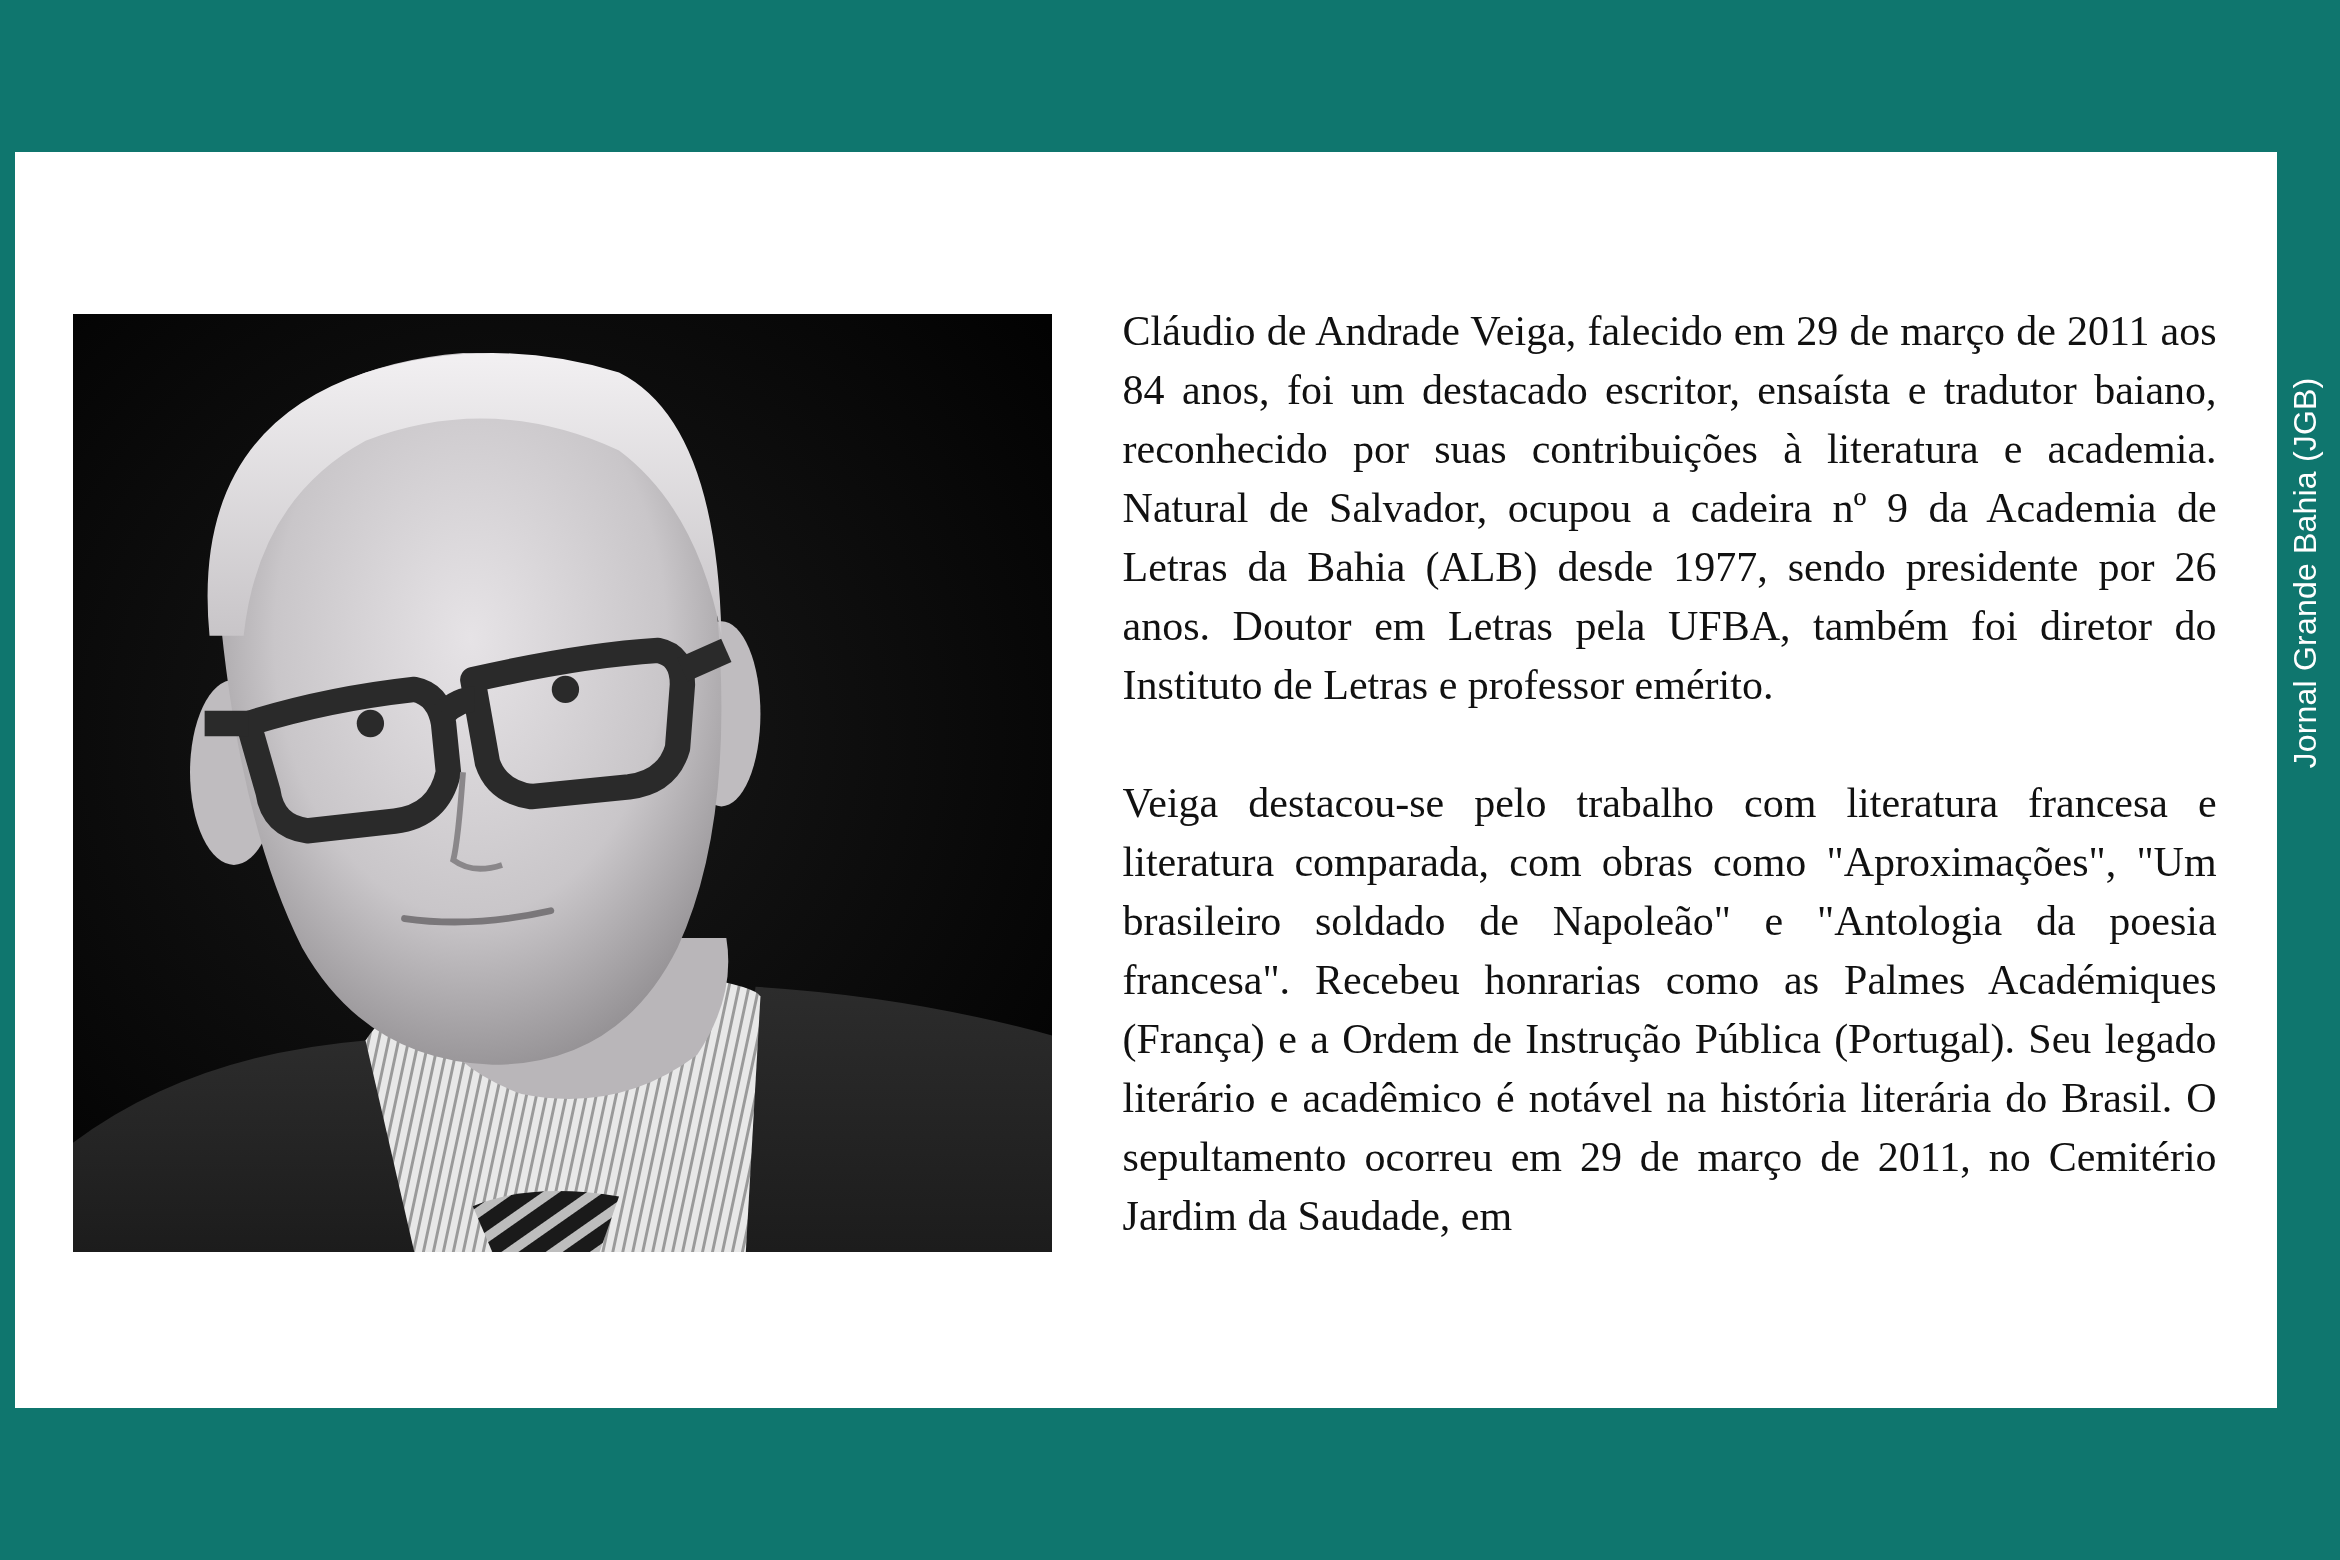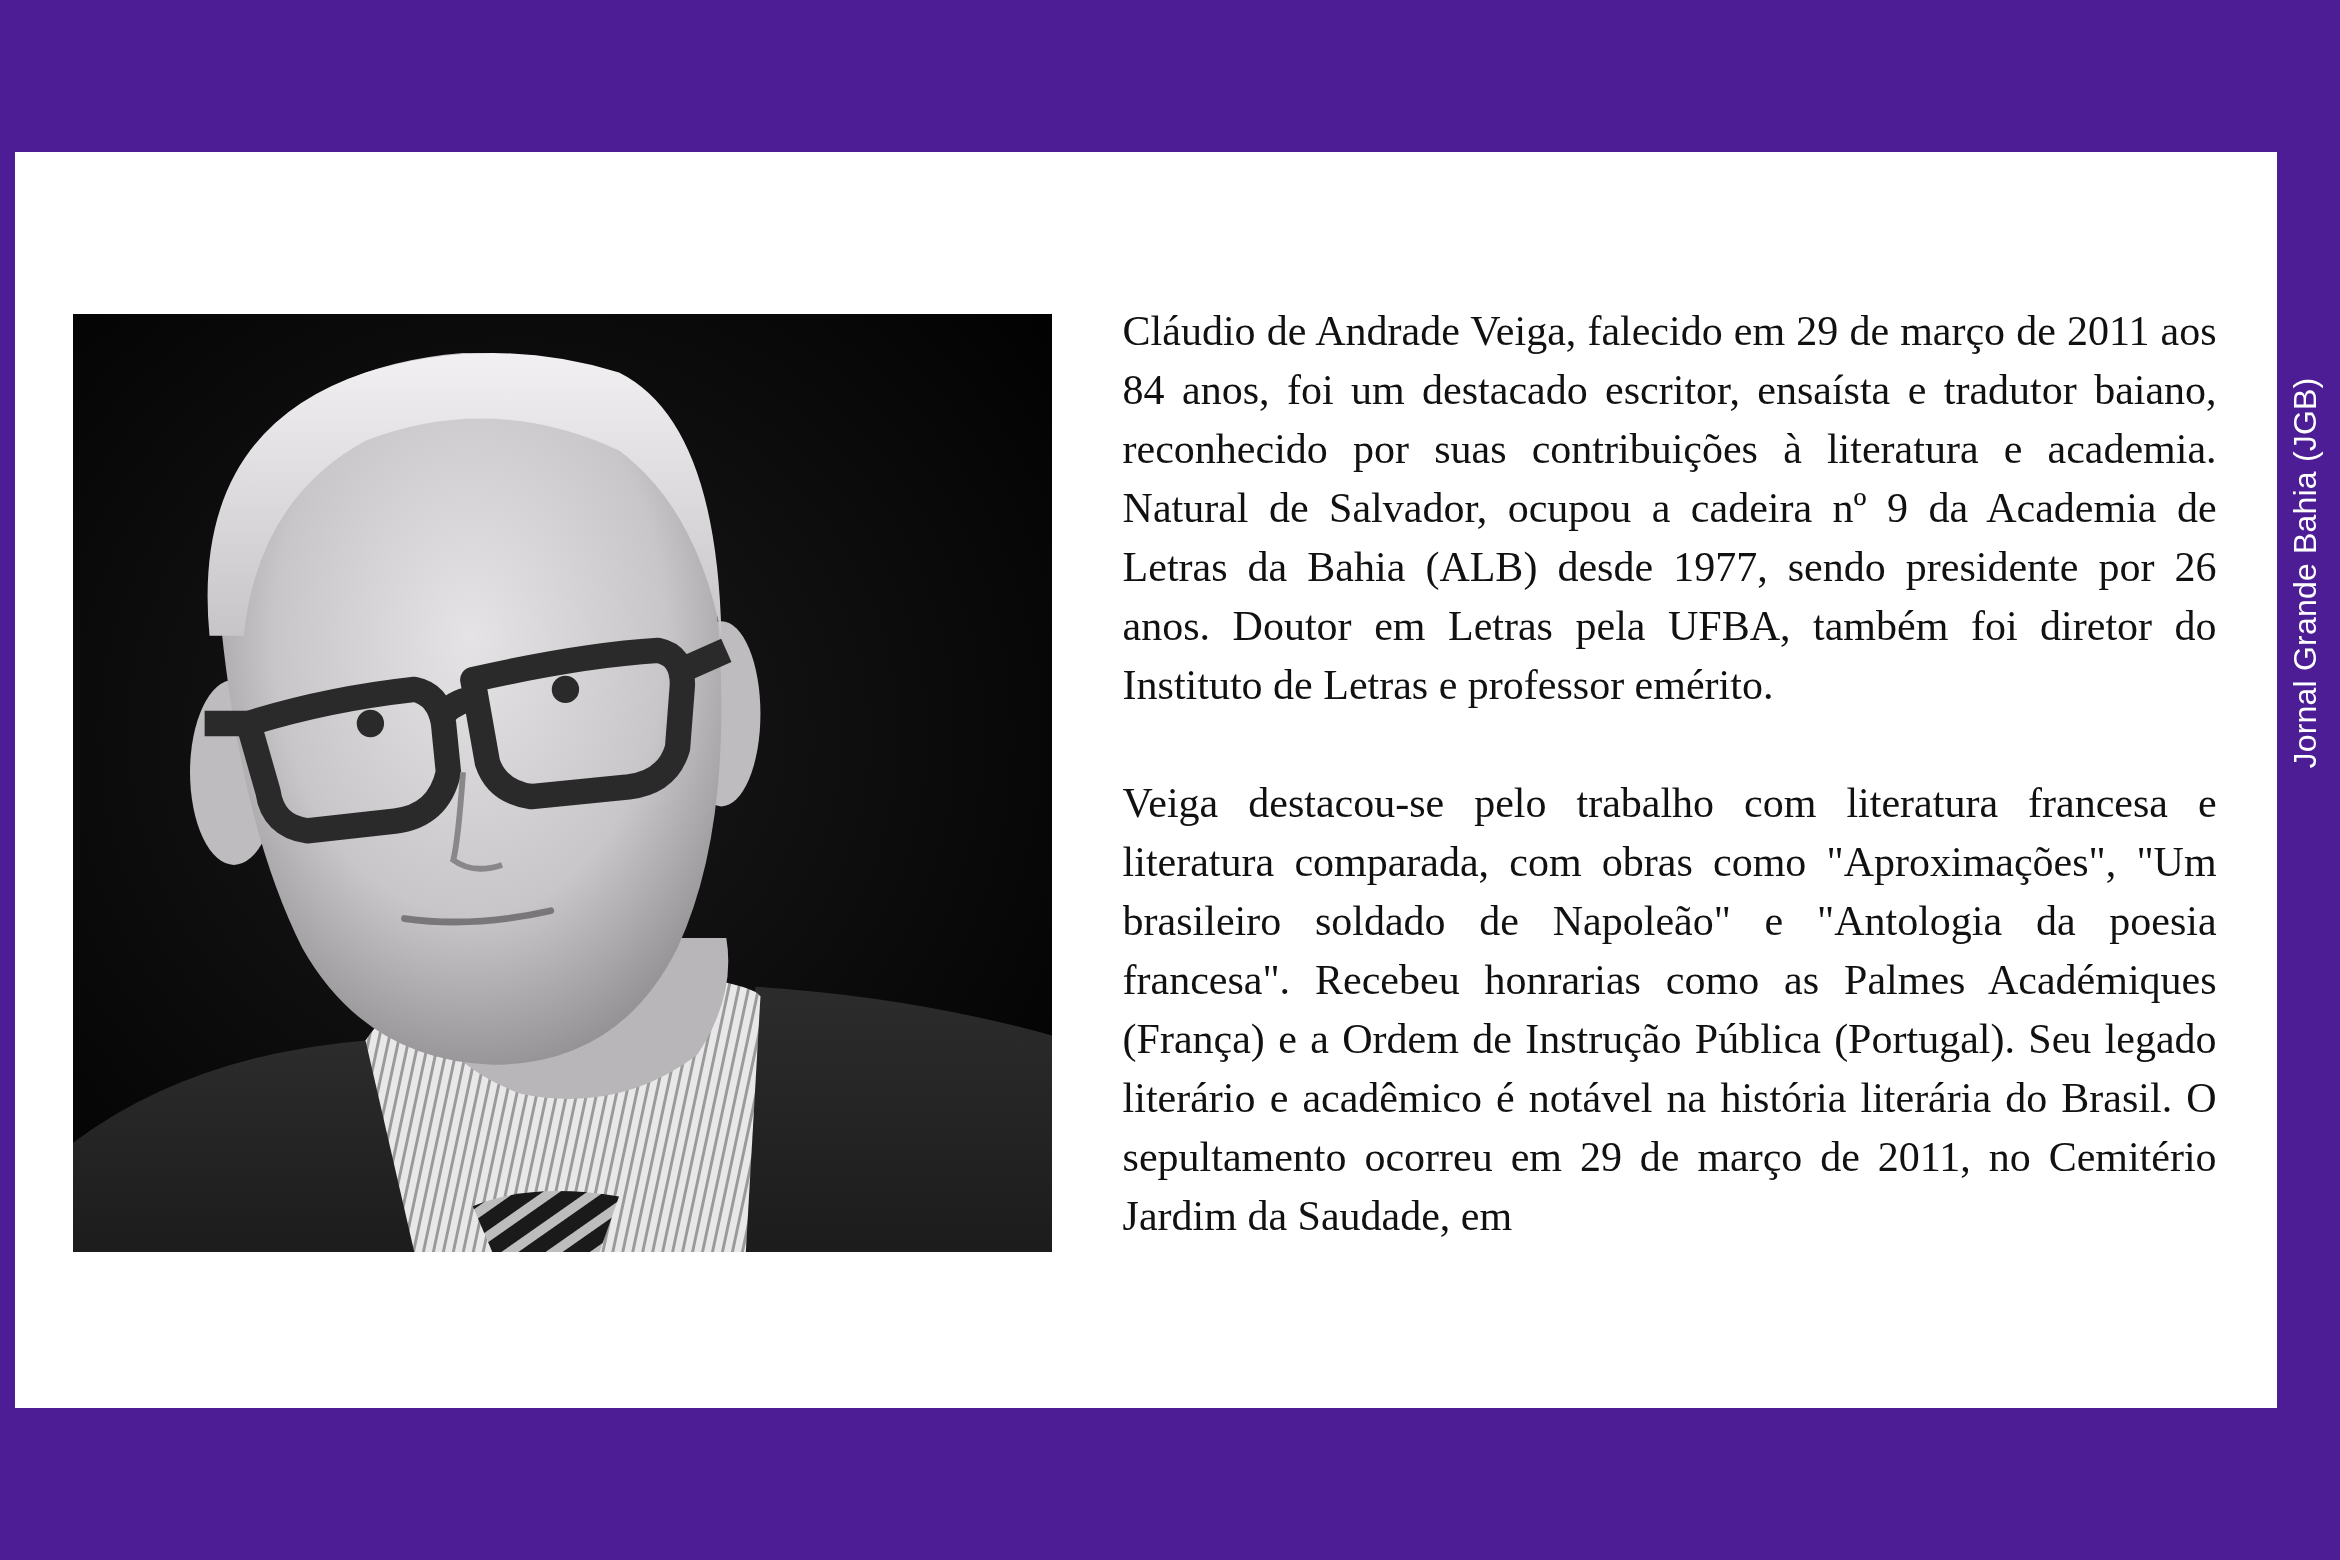--- a/index.html
+++ b/index.html
@@ -7,21 +7,21 @@
       padding: 0;
       width: 2341px;
       height: 1560px;
       background: #000000;
       overflow: hidden;
     }
     .stage {
       position: relative;
       width: 2341px;
       height: 1560px;
-      background: #4c1d95;
+      background: #0f766e;
     }
     .panel {
       position: absolute;
       left: 14.6px;
       top: 152px;
       width: 2262px;
       height: 1256px;
       background: #ffffff;
       overflow: hidden;
     }

